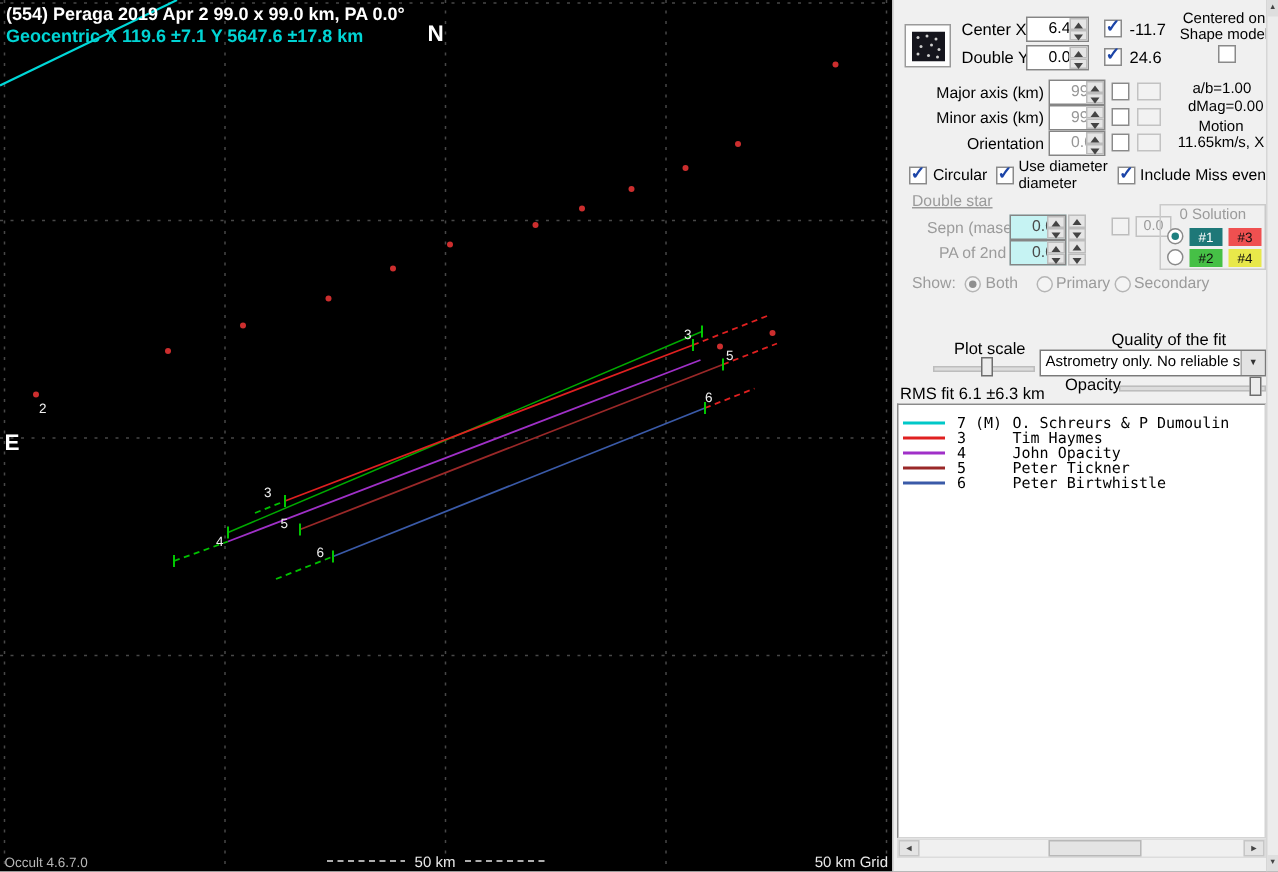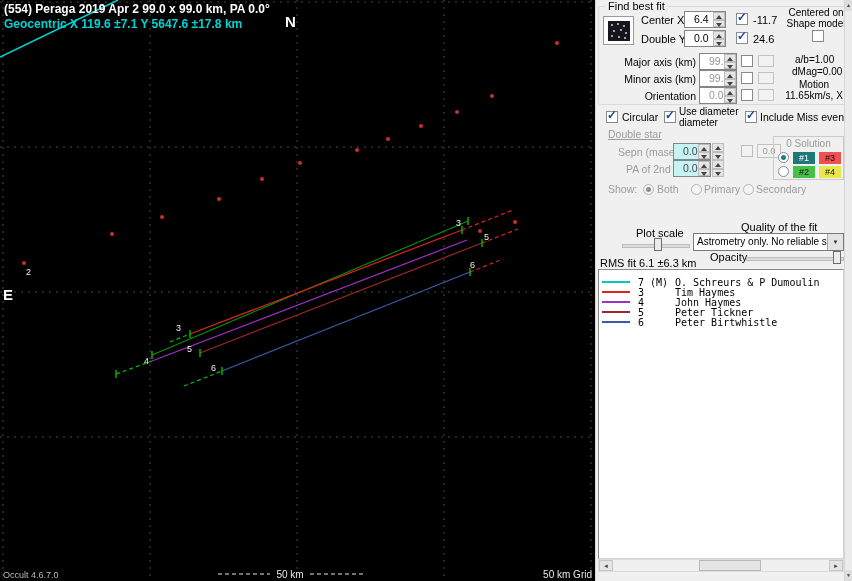--- a/index.html
+++ b/index.html
@@ -20,21 +20,21 @@
   .sm{font-size:10.5px;} .xs{font-size:10px;}
   .gray{color:#9b9b9b;}
   .rlabel{position:absolute;text-align:right;font-size:10.5px;white-space:nowrap;}
   .cblock{position:absolute;text-align:center;font-size:10px;line-height:11px;}
   .groupbox{position:absolute;left:2px;top:6px;width:245px;height:97px;border:1px solid #d9d9d9;border-radius:2px;}
   .gb-label{position:absolute;left:6px;top:-7px;background:#f0f0f0;padding:0 3px;font-size:11px;}
   .shape-btn{position:absolute;left:7px;top:16px;width:31px;height:29px;background:#fdfdfd;
              border:1px solid #9a9a9a;display:flex;align-items:center;justify-content:center;padding:0;}
   
   .spin{position:absolute;height:17px;box-sizing:border-box;background:#fff;border:1px solid #858585;display:flex;}
-  .spin-val{flex:1;font-size:10.5px;line-height:15px;padding-left:9px;overflow:hidden;}
+  .spin-val{flex:1;font-size:10.5px;line-height:15px;padding-left:14px;overflow:hidden;}
   .spin-arrows,.arrpair{width:12px;display:flex;flex-direction:column;}
   .arrpair{position:absolute;height:17px;}
   .sa{flex:1;display:block;background:#e5e5e5;border:1px solid #bdbdbd;position:relative;}
   .sa.up::after{content:"";position:absolute;left:2px;top:2px;border-left:3px solid transparent;
                 border-right:3px solid transparent;border-bottom:4px solid #444;}
   .sa.down::after{content:"";position:absolute;left:2px;top:2px;border-left:3px solid transparent;
                 border-right:3px solid transparent;border-top:4px solid #444;}
   .spin.cyan{background:#c6f3f3;} .spin.cyan .spin-val{color:#4a4a4a;}
   .spin.grayv .spin-val{color:#979797;}
   
@@ -142,23 +142,20 @@
       <text class="svg-dir" x="285" y="27">N</text>
       <text class="svg-dir" x="3" y="300">E</text>
       <text class="svg-ver" x="3" y="578">Occult 4.6.7.0</text>
       <text class="svg-scale" x="290" y="578" text-anchor="middle">50 km</text>
       <text class="svg-scale" x="592" y="578" text-anchor="end">50 km Grid</text>
     </svg>
   </div>
 
   <div id="panel">
 
-    <div class="groupbox">
-      <span class="gb-label">Find best fit</span>
-    </div>
 
     <button class="shape-btn">
       <svg width="22" height="20" viewBox="0 0 22 20">
         <rect x="0" y="0" width="22" height="20" fill="#15151d"></rect>
         <g fill="#cfcfcf">
           <circle cx="4" cy="4" r="1"></circle>
             <circle cx="10" cy="3" r="1"></circle>
             <circle cx="16" cy="5" r="1"></circle>
           <circle cx="6" cy="10" r="1"></circle>
             <circle cx="13" cy="9" r="1"></circle>
@@ -319,21 +316,21 @@
             <span class="obs-name">O. Schreurs &amp; P Dumoulin</span>
           </div>
           <div class="obs-row">
             <span class="obs-line" style="border-top-color: rgb(224, 32, 32);"></span>
             <span class="obs-prefix">3</span>
             <span class="obs-name">Tim Haymes</span>
           </div>
           <div class="obs-row">
             <span class="obs-line" style="border-top-color: rgb(160, 48, 200);"></span>
             <span class="obs-prefix">4</span>
-            <span class="obs-name">John Haymes</span>
+            <span class="obs-name">John Opacity</span>
           </div>
           <div class="obs-row">
             <span class="obs-line" style="border-top-color: rgb(154, 40, 40);"></span>
             <span class="obs-prefix">5</span>
             <span class="obs-name">Peter Tickner</span>
           </div>
           <div class="obs-row">
             <span class="obs-line" style="border-top-color: rgb(58, 90, 168);"></span>
             <span class="obs-prefix">6</span>
             <span class="obs-name">Peter Birtwhistle</span>

